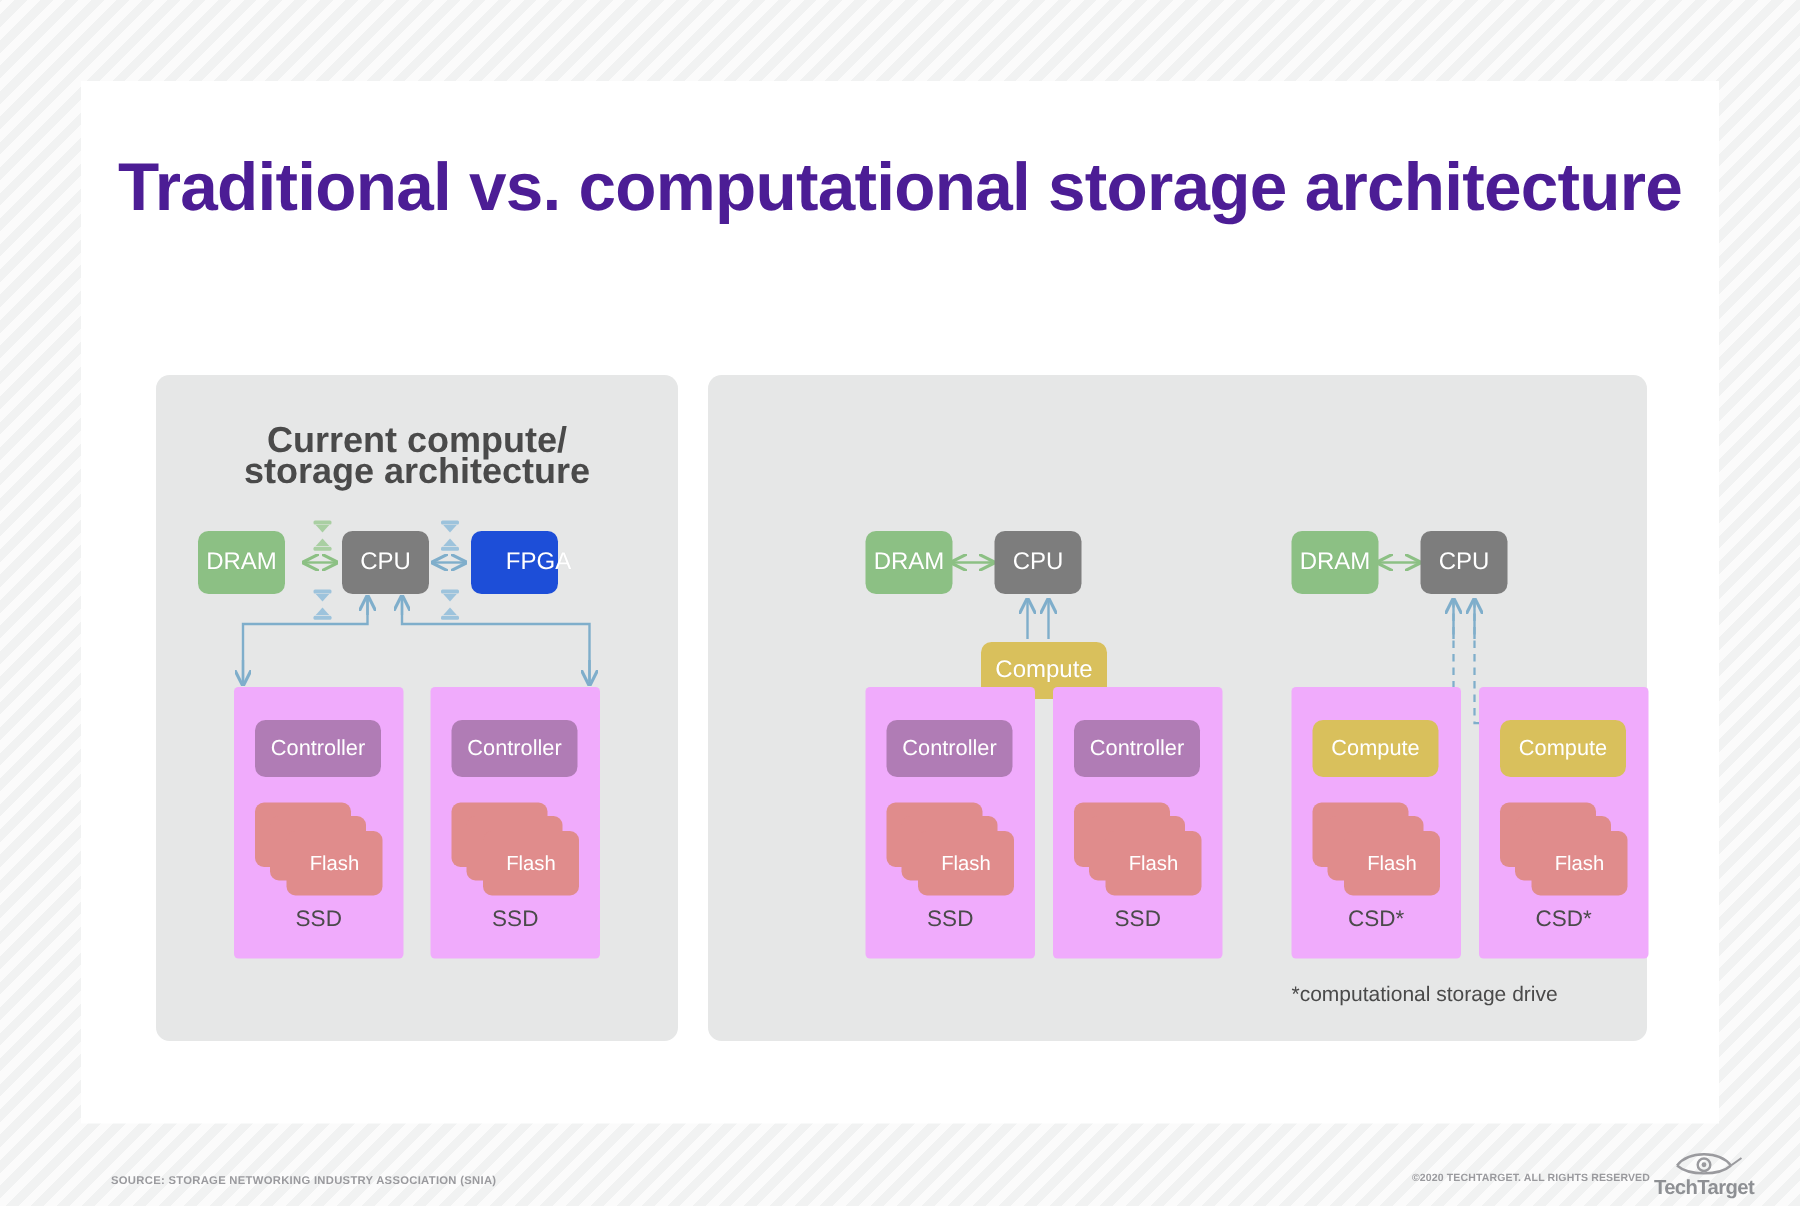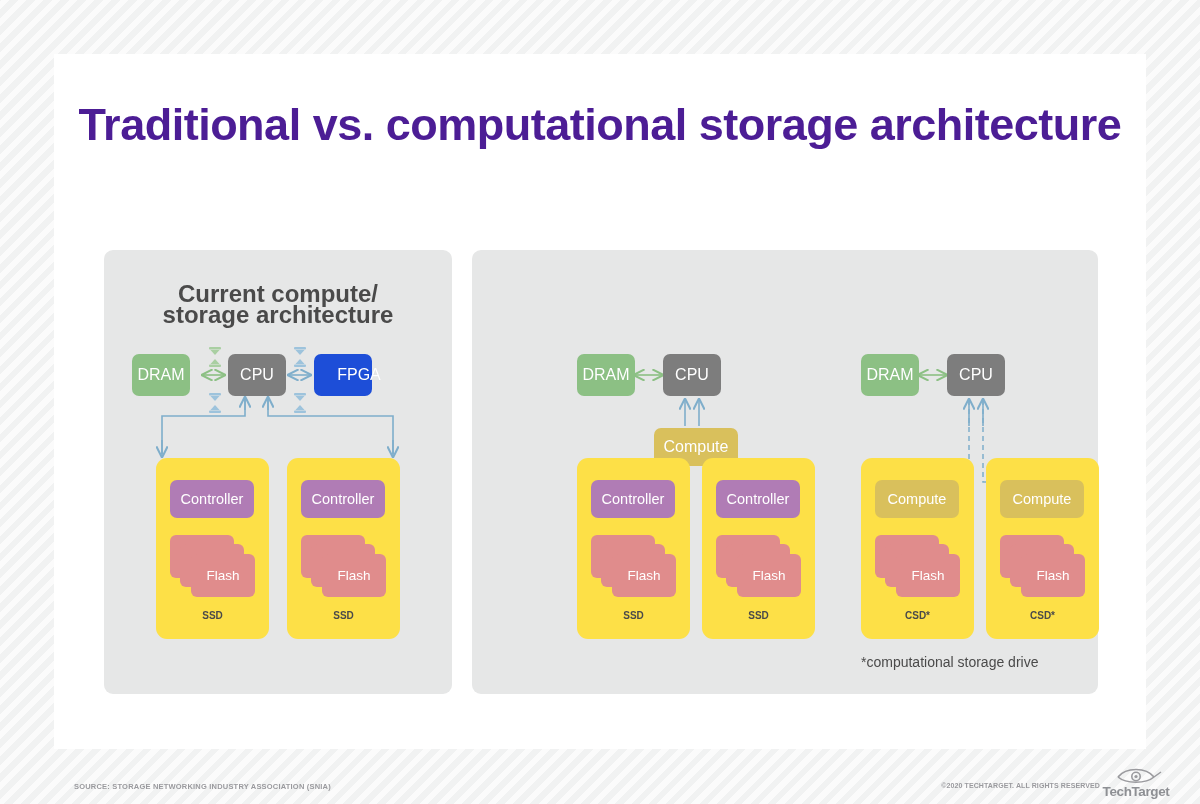--- a/index.html
+++ b/index.html
@@ -71,22 +71,22 @@
   .node.dram    { background: #8cc084; }
   .node.cpu     { background: #7d7d7d; }
   .node.fpga    { background: #1d4ed8; padding-left: 32px; }
   .node.compute { background: #d9c05c; }
 
   .top-row-node { top: 104px; width: 58px; height: 42px; }
 
   
   .drive {
     position: absolute;
-    background: #fde047;
-    border-radius: 11px;
+    background: #f0abfc;
+    border-radius: 3px;
     top: 208px;
     width: 113px;
     height: 181px;
   }
   .drive-inner-label {
     position: absolute;
     border-radius: 7px;
     left: 14px; top: 22px;
     width: 84px; height: 38px;
     display: flex; align-items: center; justify-content: center;
@@ -107,22 +107,22 @@
   .flash-card.c2 { left: 10px; top: 9px;  }
   .flash-card.c3 { left: 21px; top: 19px;
                    display: flex; align-items: center; justify-content: center;
                    color: #fff; font-size: 13.5px; }
 
   .drive-caption {
     position: absolute;
     left: 0; bottom: 18px;
     width: 100%;
     text-align: center;
-    font-size: 10px;
-    font-weight: bold;
+    font-size: 15px;
+    font-weight: normal;
     color: #4a4a4a;
   }
 
   .footnote {
     position: absolute;
     font-size: 14px;
     color: #4a4a4a;
   }
 
   

